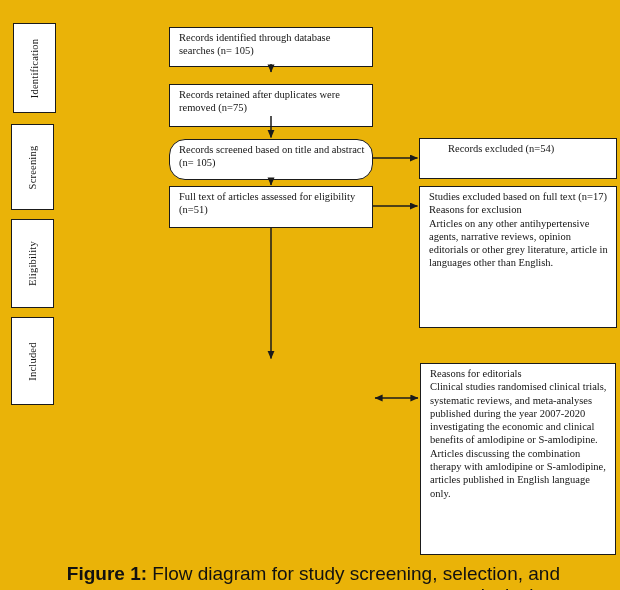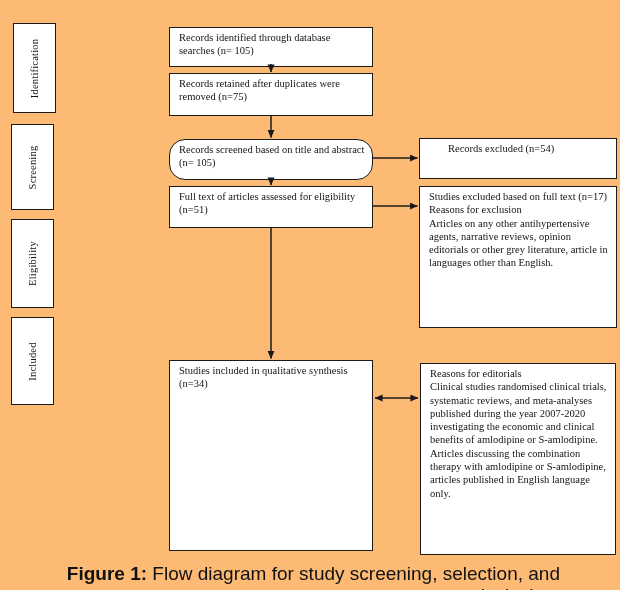--- a/index.html
+++ b/index.html
@@ -4,21 +4,21 @@
 <style>
   html, body {
     margin: 0;
     padding: 0;
     background: #ffffff;
   }
   .canvas {
     position: relative;
     width: 620px;
     height: 590px;
-    background: #fdba74;
+    background: #eab308;
     font-family: "Liberation Serif", "DejaVu Serif", serif;
     color: #141414;
     overflow: hidden;
   }
   .box {
     position: absolute;
     border: 1.5px solid #1b1b1b;
     background: #ffffff;
     box-sizing: border-box;
     font-size: 10.5px;
@@ -78,31 +78,28 @@
   <div class="stage-box" style="left:11px; top:219px; width:43px; height:89px;">
     <span class="stage-label">Eligibility</span>
   </div>
   <div class="stage-box" style="left:11px; top:317px; width:43px; height:88px;">
     <span class="stage-label">Included</span>
   </div>
 
   <div class="box" style="left:169px; top:27px; width:204px; height:40px;">
     <span>Records identified through database searches (n= 105)</span>
   </div>
-  <div class="box" style="left:169px; top:73px; width:204px; height:43px;">
+  <div class="box" style="left:169px; top:84px; width:204px; height:43px;">
     <span>Records retained after duplicates were removed (n=75)</span>
   </div>
   <div class="box" style="left:169px; top:139px; width:204px; height:41px;border-radius:16px;">
     <span>Records screened based on title and abstract (n= 105)</span>
   </div>
   <div class="box" style="left:169px; top:186px; width:204px; height:42px;">
     <span>Full text of articles assessed for eligibility (n=51)</span>
-  </div>
-  <div class="box" style="left:169px; top:360px; width:204px; height:191px;">
-    <span>Studies included in qualitative synthesis (n=34)</span>
   </div>
 
   <div class="box" style="left:419px; top:138px; width:198px; height:41px;padding-left:28px;">
     <span>Records excluded (n=54)</span>
   </div>
   <div class="box" style="left:419px; top:186px; width:198px; height:142px;">
     <div>Studies excluded based on full text (n=17)</div>
     <div class="bold-line">Reasons for exclusion</div>
     <div>Articles on any other antihypertensive agents, narrative reviews, opinion editorials or other grey literature, article in languages other than English.</div>
   </div>

